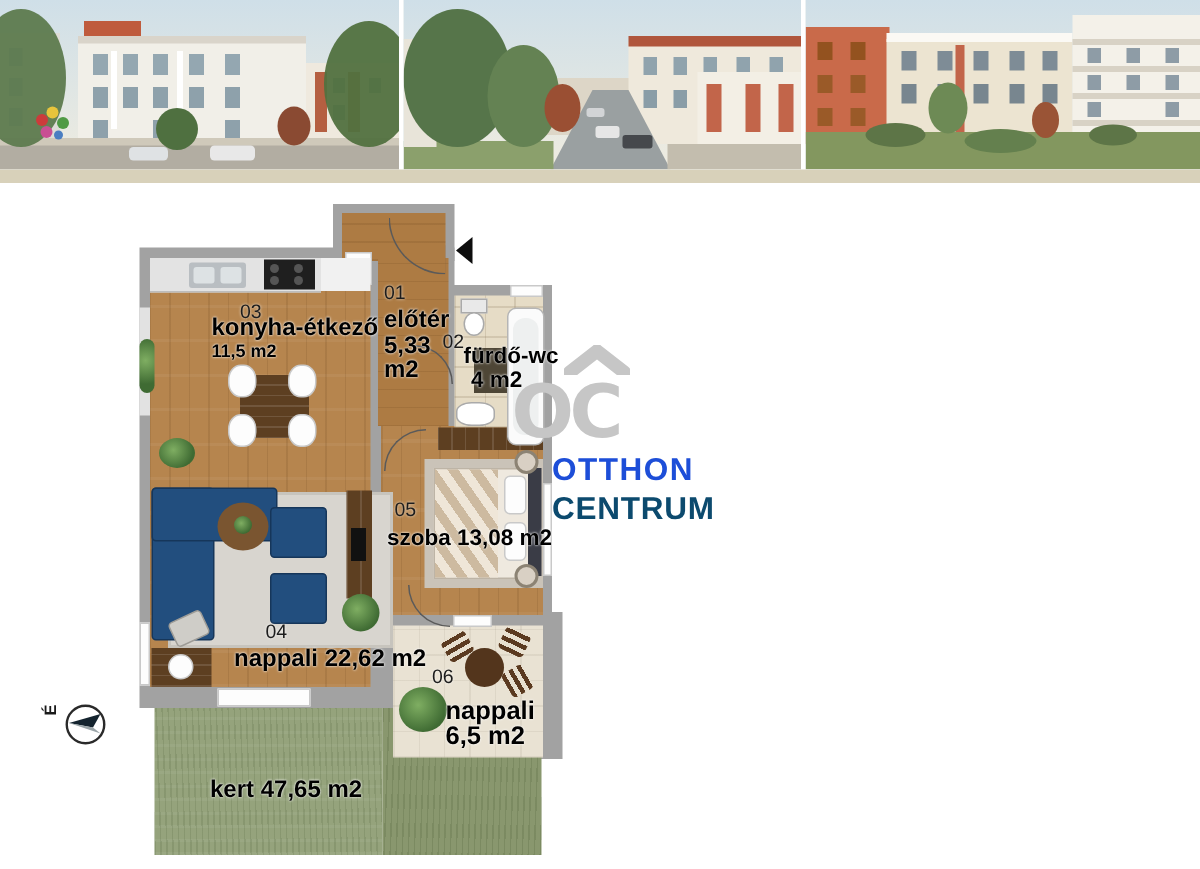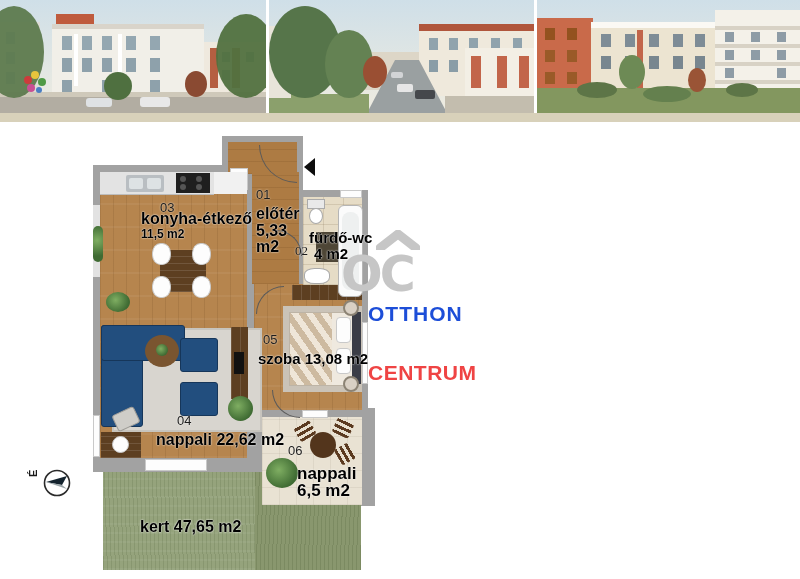--- a/index.html
+++ b/index.html
@@ -270,21 +270,21 @@
 
   <div class="num" style="left:160px;top:200px;">03</div>
   <div class="lbl" style="left:141px;top:210px;font-size:16px;">konyha-étkező</div>
   <div class="lbl" style="left:141px;top:227px;font-size:12px;">11,5 m2</div>
 
   <div class="num" style="left:256px;top:187px;">01</div>
   <div class="lbl" style="left:256px;top:205px;font-size:16px;">előtér</div>
   <div class="lbl" style="left:256px;top:222px;font-size:16px;">5,33</div>
   <div class="lbl" style="left:256px;top:238px;font-size:16px;">m2</div>
 
-  <div class="num" style="left:295px;top:243px;font-family:Liberation Serif, serif;">02</div>
+  <div class="num" style="left:295px;top:220px;">02</div>
   <div class="lbl" style="left:309px;top:229px;font-size:15px;">fürdő-wc</div>
   <div class="lbl" style="left:314px;top:245px;font-size:15px;">4 m2</div>
 
   <div class="num" style="left:263px;top:332px;">05</div>
   <div class="lbl" style="left:258px;top:350px;font-size:15px;">szoba 13,08 m2</div>
 
   <div class="num" style="left:177px;top:413px;text-align:right;">04</div>
   <div class="lbl" style="left:156px;top:431px;font-size:16px;">nappali 22,62 m2</div>
 
   <div class="num" style="left:288px;top:443px;z-index:40;">06</div>
@@ -298,15 +298,15 @@
     <circle cx="33" cy="20" r="12.5" fill="#ffffff" stroke="#2a2a2a" stroke-width="1.6"></circle>
     <polygon points="22,19 43,13 38,22" fill="#14232e"></polygon>
     <polygon points="22,19 38,22 43,26" fill="#9aa4a8"></polygon>
   </svg>
 
   <svg class="wm" style="left:376px;top:230px;" width="44" height="20" viewBox="0 0 44 20">
     <polyline points="4,18 22,4 40,18" fill="none" stroke="#c6c6c6" stroke-width="9" stroke-linecap="round" stroke-linejoin="round"></polyline>
   </svg>
   <div class="wm" style="left:341px;top:250px;font-size:49px;letter-spacing:-3px;font-family:'DejaVu Sans',sans-serif;">OC</div>
   <div class="wm" style="left:368px;top:303px;font-size:21px;letter-spacing:1px;color:#1d4ed8;">OTTHON</div>
-  <div class="wm" style="left:368px;top:329px;font-size:21px;letter-spacing:0.5px;color:#ef4444;margin-top:33px;">CENTRUM</div>
+  <div class="wm" style="left:368px;top:329px;font-size:21px;letter-spacing:0.5px;color:#0c4a6e;">CENTRUM</div>
 
 </div>
 
 </body></html>

